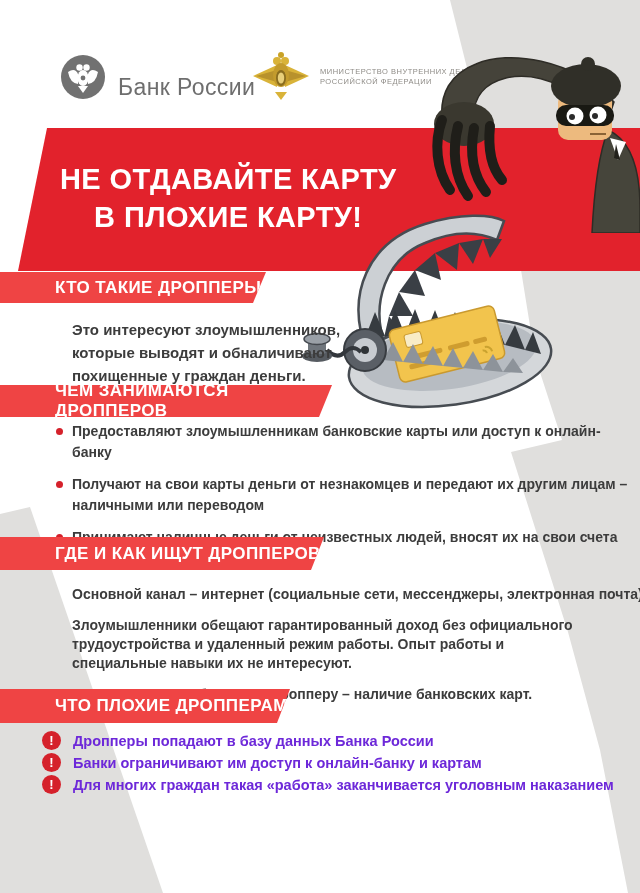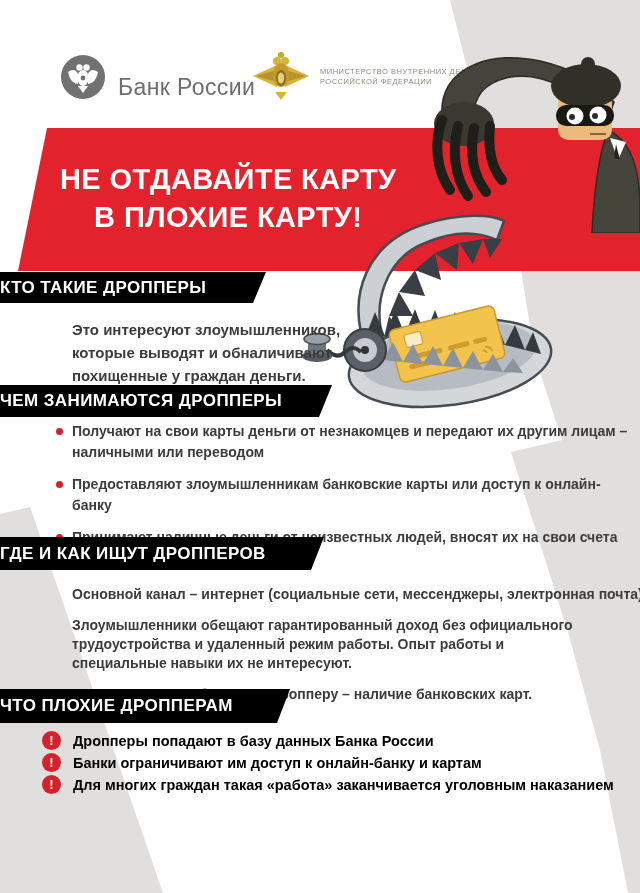--- a/index.html
+++ b/index.html
@@ -22,23 +22,23 @@
     position:absolute;left:0;top:128px;width:640px;height:143px;z-index:1;
     background:#e2222c;
     clip-path:polygon(47px 0,640px 0,640px 143px,18px 143px);
   }
   .title{
     position:absolute;left:60px;top:160px;z-index:2;color:#ffffff;
     font-size:29px;line-height:38px;font-weight:800;letter-spacing:.4px;text-align:center;
   }
   
   .sec-banner{
-    position:absolute;left:0;background:#000000;color:#fff;z-index:4;
+    position:absolute;left:0;background:#ef4444;color:#fff;z-index:4;
     font-weight:800;letter-spacing:.4px;font-size:17px;
-    display:flex;align-items:center;box-sizing:border-box;
+    display:flex;align-items:center;padding-left:55px;box-sizing:border-box;
   }
   .sec-who{top:272px;width:266px;height:31px;clip-path:polygon(0 0,100% 0,calc(100% - 13px) 100%,0 100%);}
   .sec-act{top:385px;width:332px;height:32px;clip-path:polygon(0 0,100% 0,calc(100% - 13px) 100%,0 100%);}
   .sec-search{top:537px;width:324px;height:33px;clip-path:polygon(0 0,100% 0,calc(100% - 13px) 100%,0 100%);}
   .sec-risks{top:689px;width:290px;height:34px;clip-path:polygon(0 0,100% 0,calc(100% - 13px) 100%,0 100%);}
   
   .who-body{
     position:absolute;left:72px;top:318px;width:290px;z-index:4;
     font-size:15px;line-height:23px;font-weight:700;color:#3c3c3c;
   }
@@ -51,21 +51,21 @@
   .search-body p{margin:0 0 12px 0;}
   .p-wide{width:575px;}
   .p-mid{width:505px;}
   .risk-list{position:absolute;left:42px;top:731px;z-index:4;}
   .risk-item{display:flex;align-items:flex-start;margin-bottom:2px;}
   .excl{
     flex:0 0 19px;width:19px;height:19px;border-radius:50%;background:#d5212b;
     color:#fff;font-size:13px;font-weight:900;text-align:center;line-height:19px;
     margin-right:12px;margin-top:0px;
   }
-  .risk-text{font-size:14.5px;line-height:20px;font-weight:800;color:#000000;}
+  .risk-text{font-size:14.5px;line-height:20px;font-weight:800;color:#6d28d9;}
   
   .thief{position:absolute;left:400px;top:8px;width:240px;height:225px;z-index:3;}
   .trap{position:absolute;left:275px;top:198px;width:290px;height:222px;z-index:3;}
 </style>
 </head>
 <body>
 
 <div class="poster">
 
   <svg class="bg-layer" viewBox="0 0 640 893" aria-hidden="true">
@@ -203,30 +203,30 @@
     <circle cx="90" cy="152" r="12" fill="#c7cbd0"></circle>
     <circle cx="90" cy="152" r="4" fill="#2f3337"></circle>
 
     <path fill="none" stroke="#33373c" stroke-width="4" d="M52,152 q10,10 18,2 t16,0"></path>
     <ellipse cx="42" cy="158" rx="15" ry="6" fill="#565b61"></ellipse>
     <rect x="33" y="142" width="18" height="14" rx="3" fill="#6f757c"></rect>
     <ellipse cx="42" cy="141" rx="13" ry="5.5" fill="#9aa0a7" stroke="#44484e" stroke-width="1.5"></ellipse>
   </svg>
 
   <div class="sec-banner sec-act">
-    <span>ЧЕМ ЗАНИМАЮТСЯ ДРОППЕРЫ</span>
+    <span>ЧЕМ ЗАНИМАЮТСЯ ДРОППЕРОВ</span>
   </div>
   <div class="act-list">
     <div class="act-item">
       <span class="dot"></span>
-      <span class="act-text">Получают на свои карты деньги от незнакомцев и передают их другим лицам – наличными или переводом</span>
+      <span class="act-text">Предоставляют злоумышленникам банковские карты или доступ к онлайн-банку</span>
     </div>
     <div class="act-item">
       <span class="dot"></span>
-      <span class="act-text">Предоставляют злоумышленникам банковские карты или доступ к онлайн-банку</span>
+      <span class="act-text">Получают на свои карты деньги от незнакомцев и передают их другим лицам – наличными или переводом</span>
     </div>
     <div class="act-item">
       <span class="dot"></span>
       <span class="act-text">Принимают наличные деньги от неизвестных людей, вносят их на свои счета для последующего перевода</span>
     </div>
   </div>
 
   <div class="sec-banner sec-search">
     <span>ГДЕ И КАК ИЩУТ ДРОППЕРОВ</span>
   </div>

